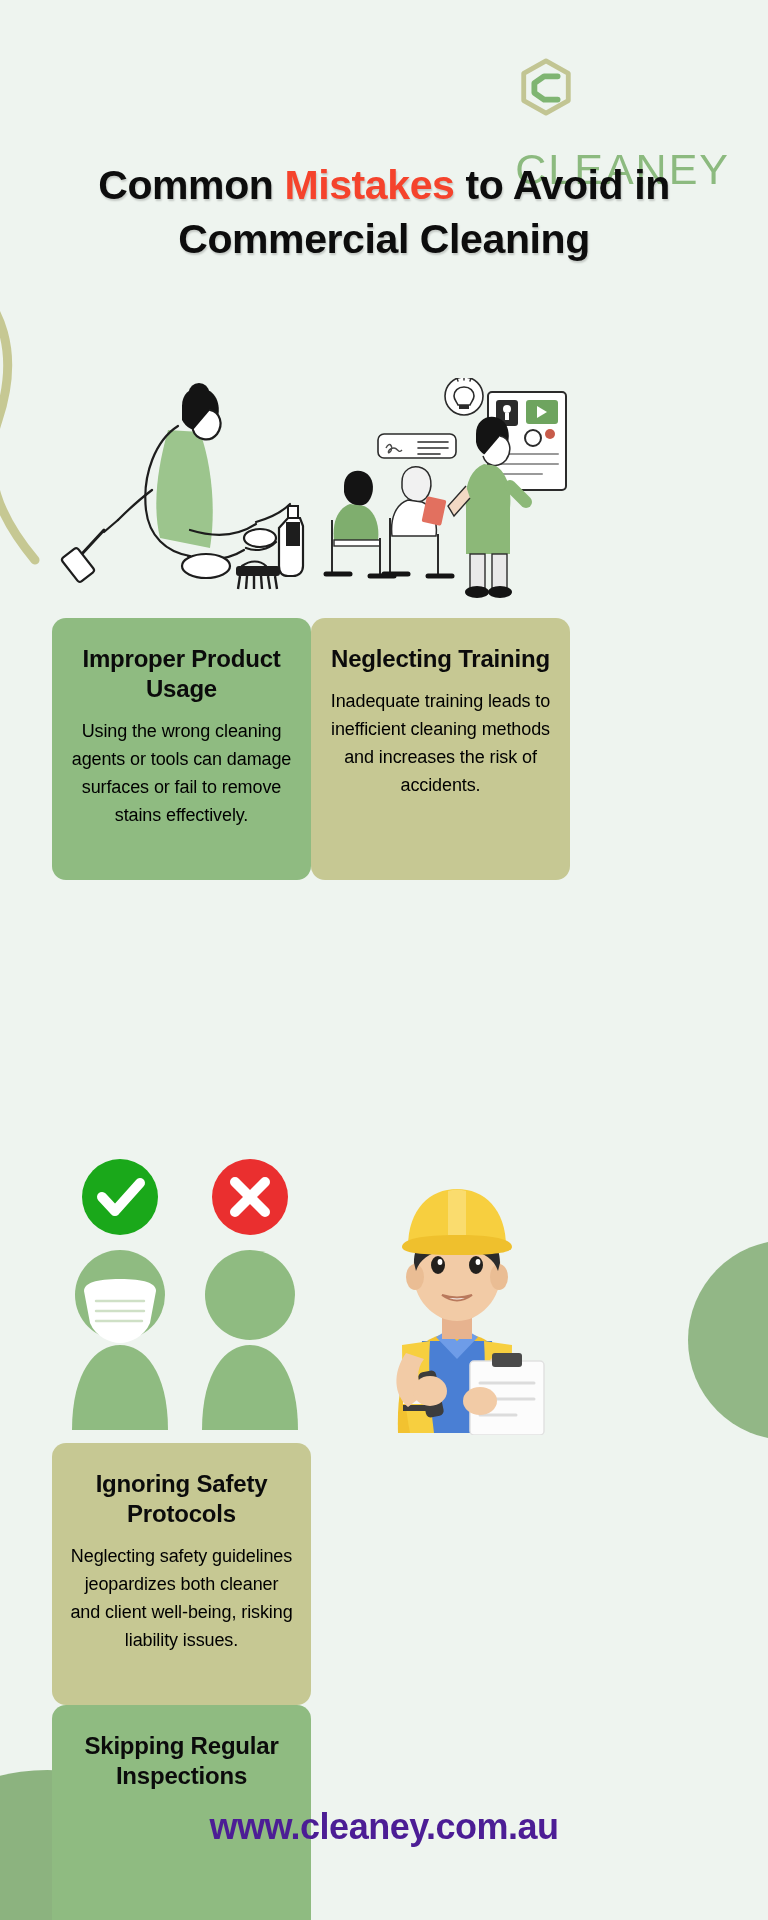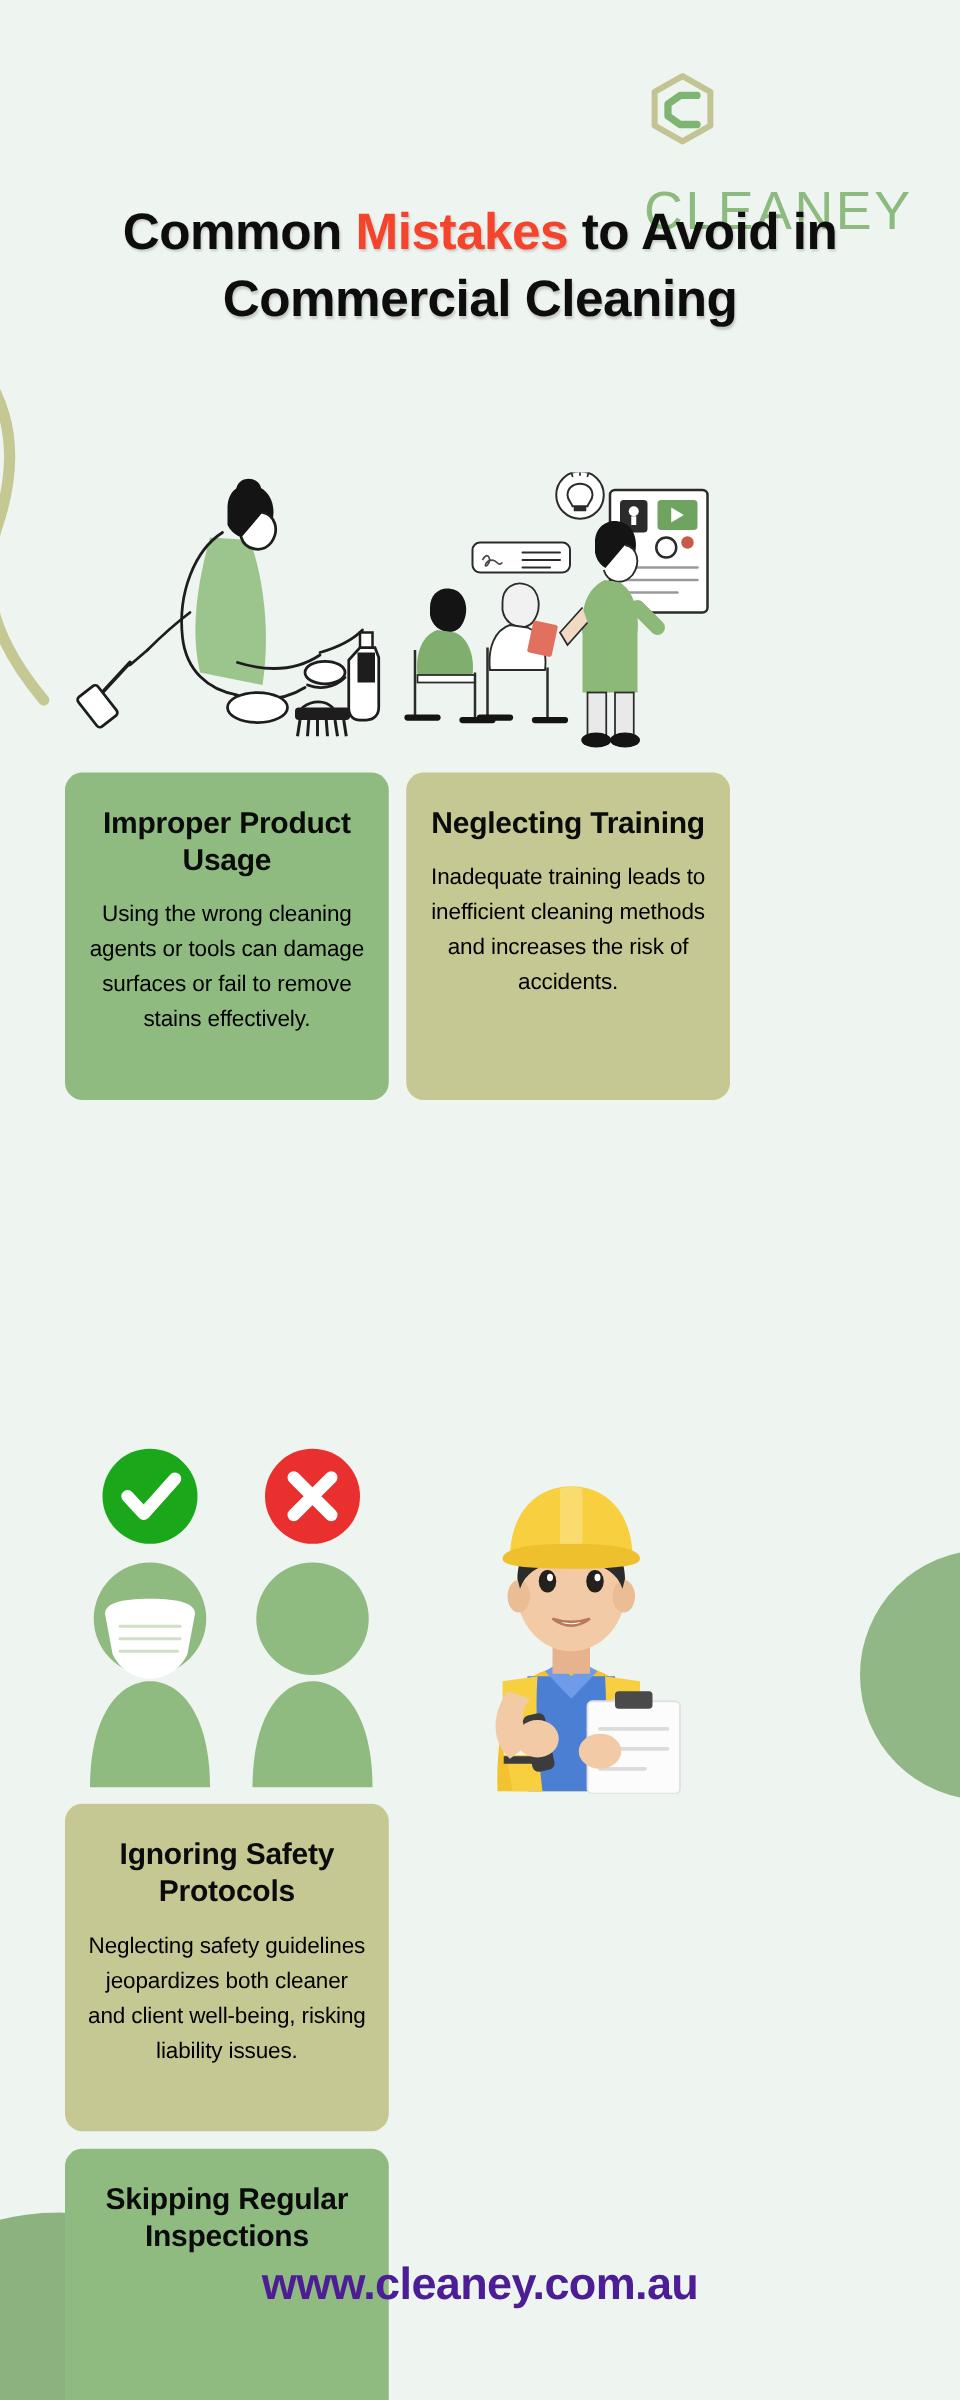--- a/index.html
+++ b/index.html
@@ -106,21 +106,21 @@
   }
   .illus-mask { position: absolute; left: 58px; top: 0; width: 250px; height: 275px; }
   .illus-worker { position: absolute; left: 330px; top: 0; width: 255px; height: 280px; }
 
   
   .cards {
     position: absolute;
     left: 52px;
     width: 664px;
     display: flex;
-    gap: 14px;
+    gap: 0;
   }
   .cards.row-1 { top: 618px; }
   .cards.row-2 { top: 1443px; flex-direction: column; }
 
   .card {
     width: 259px;
     border-radius: 14px;
     padding: 26px 16px 22px;
     text-align: center;
   }

